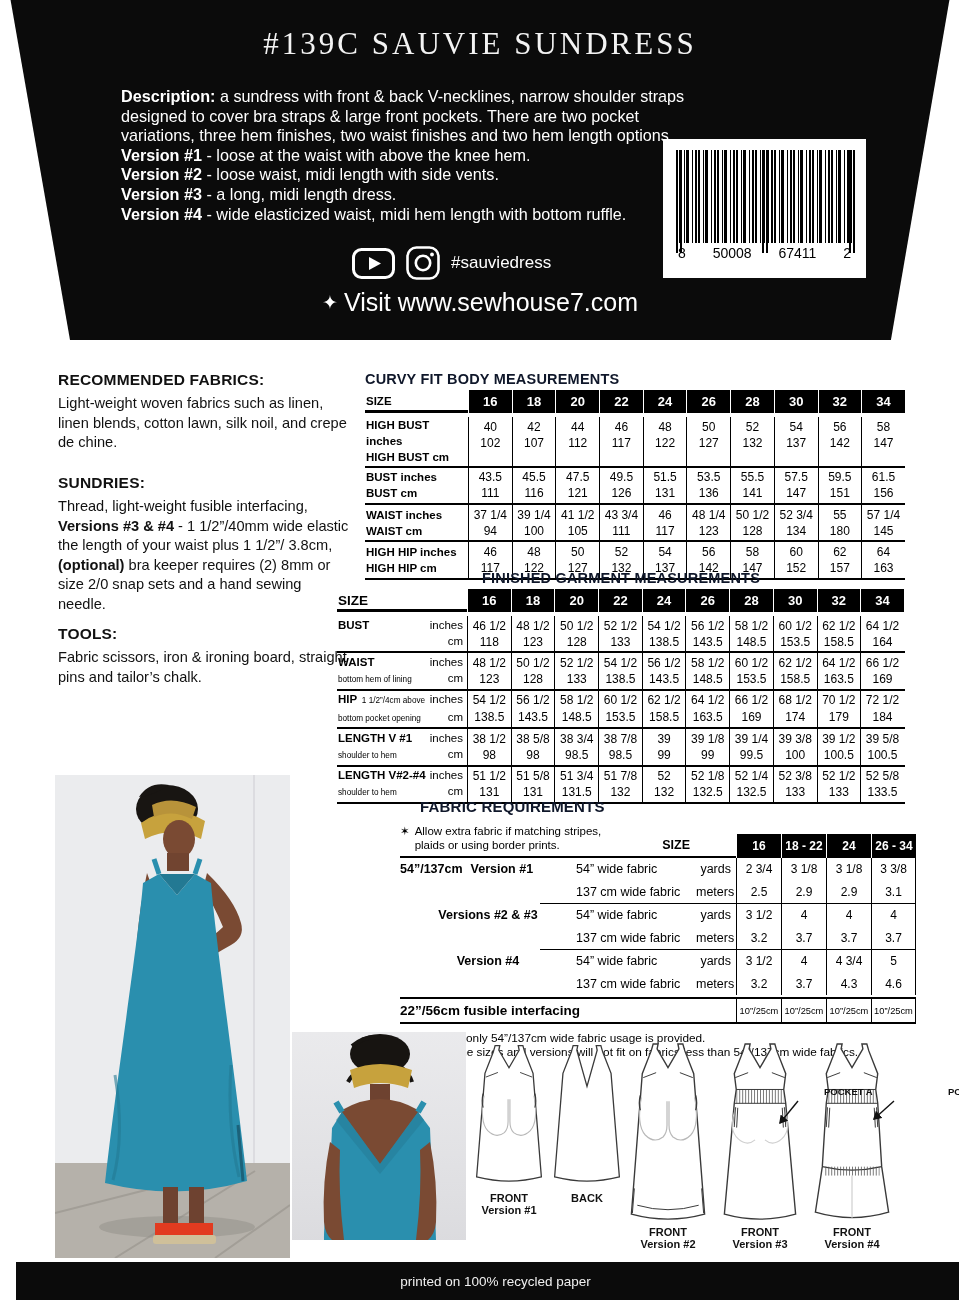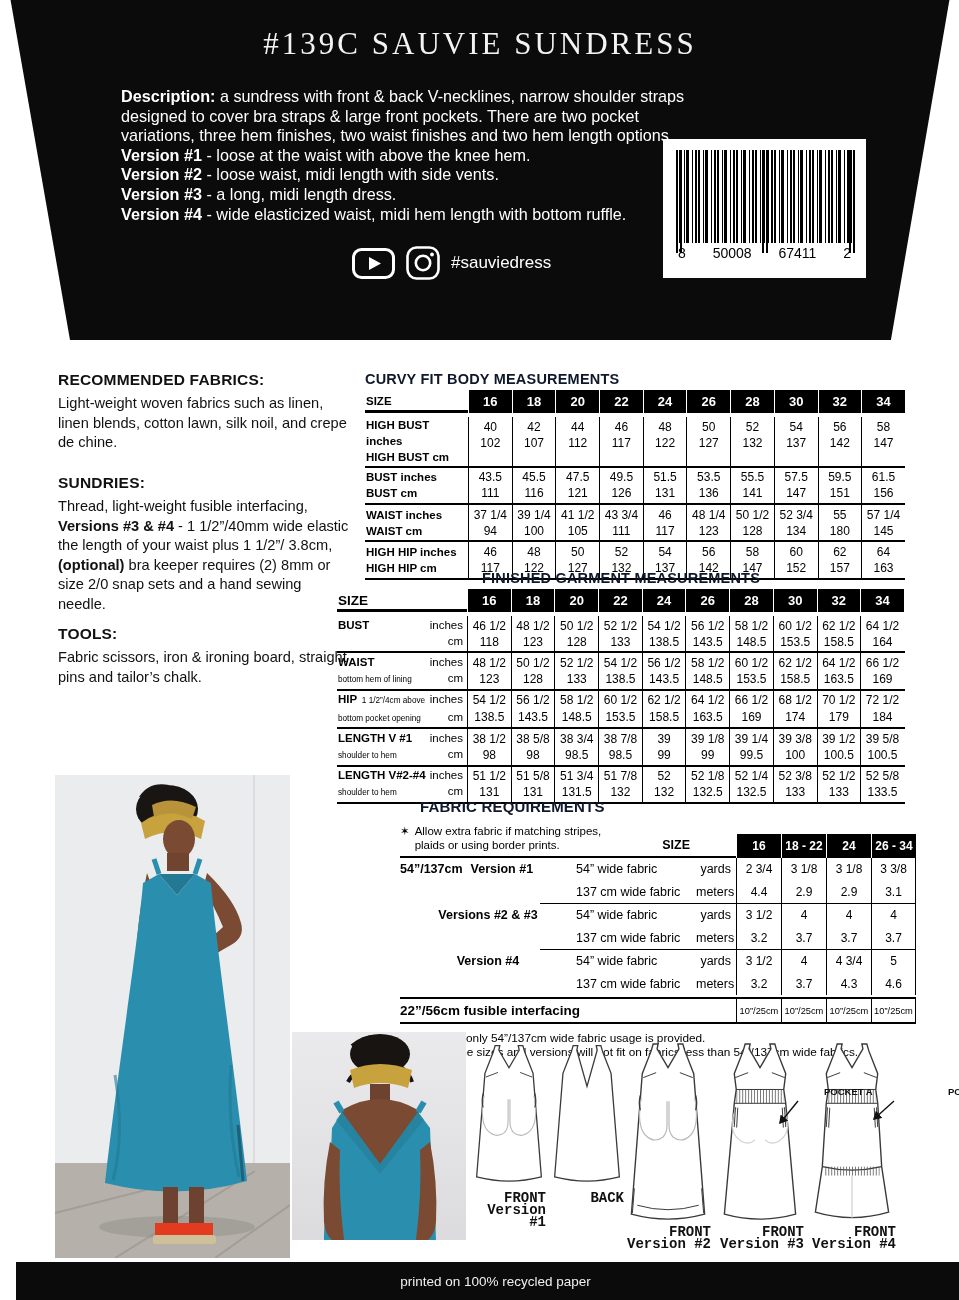--- a/index.html
+++ b/index.html
@@ -72,21 +72,21 @@
   .fv { width:45px; align-self:stretch; border-left:1.6px solid #000; display:flex;
     align-items:center; justify-content:center; font-size:12px; }
   .fv:last-child { border-right:1.6px solid #000; }
   .fsep { border-top:1.6px solid #000; margin-left:140px; }
   .firow { display:flex; height:27px; align-items:center; border-top:2.5px solid #000; border-bottom:2.5px solid #000; margin-top:2px; }
   .firow .flab { flex:1; font-weight:bold; font-size:13.5px; }
   .firow .fv { font-size:9.3px; }
   .ffoot { display:flex; gap:5px; margin-top:7px; font-size:11.8px; line-height:14px; }
 
   
-  .draw-label { text-align:right; font-size:14px; font-weight:bold; line-height:12px; color:#111;font-family:Liberation Mono, monospace; }
+  .draw-label { text-align:center; font-size:11px; font-weight:bold; line-height:12px; color:#111; }
   .pocket-label { font-size:9.5px; font-weight:bold; color:#111; white-space:nowrap;margin-left:40px; }
 
   
   .footer-bar { left:0; top:1262px; width:959px; height:38px; background:#0b0b0b;
     display:flex; align-items:center; justify-content:center; color:#f0f0f0; font-size:13.5px;margin-left:16px; }
 
   .photo-frame { overflow:hidden; }
 </style>
 </head>
 <body>
@@ -115,20 +115,23 @@
     <span class="ig-icon">
       <svg width="34" height="34" viewBox="0 0 34 34">
           <rect x="1.5" y="1.5" width="31" height="31" rx="9" fill="none" stroke="#fff" stroke-width="2.6"></rect>
           <circle cx="17" cy="17" r="7.2" fill="none" stroke="#fff" stroke-width="2.6"></circle>
           <circle cx="26" cy="8.5" r="1.9" fill="#fff"></circle>
         </svg>
     </span>
     <span class="social-handle">#sauviedress</span>
   </div>
 
+  <div class="abs visit-line">
+    <span class="visit-star">✦</span><span>Visit www.sewhouse7.com</span>
+  </div>
 
   <div class="abs barcode-box">
     <div class="barcode-bars">
       <span class="guard" style="left:0;"></span>
         <span class="guard" style="left:4px;"></span>
       <span class="guard" style="left:86px;"></span>
         <span class="guard" style="left:90px;"></span>
       <span class="guard" style="left:173px;"></span>
         <span class="guard" style="left:177px;"></span>
     </div>
@@ -650,21 +653,21 @@
         <div class="fu">yards</div>
         <div class="fv">2 3/4</div>
         <div class="fv">3 1/8</div>
         <div class="fv">3 1/8</div>
         <div class="fv">3 3/8</div>
       </div>
       <div class="frow">
         <div class="fg"></div>
         <div class="ff">137 cm wide fabric</div>
         <div class="fu">meters</div>
-        <div class="fv">4.4</div>
+        <div class="fv">2.5</div>
         <div class="fv">2.9</div>
         <div class="fv">2.9</div>
         <div class="fv">3.1</div>
       </div>
       <div class="fsep"></div>
       <div class="frow">
         <div class="fg" style="text-align: center;"><span>Versions #2 &amp; #3</span></div>
         <div class="ff">54” wide fabric</div>
         <div class="fu">yards</div>
         <div class="fv">3 1/2</div>

